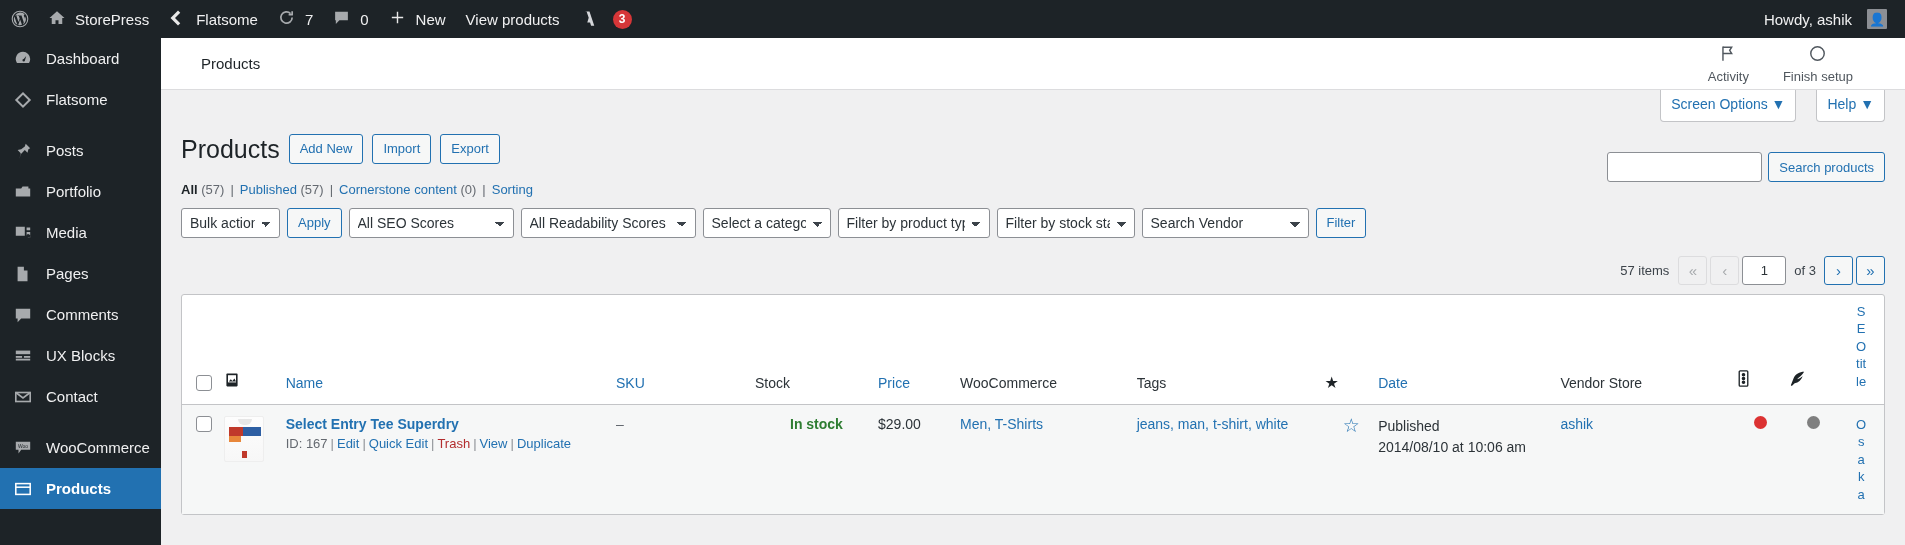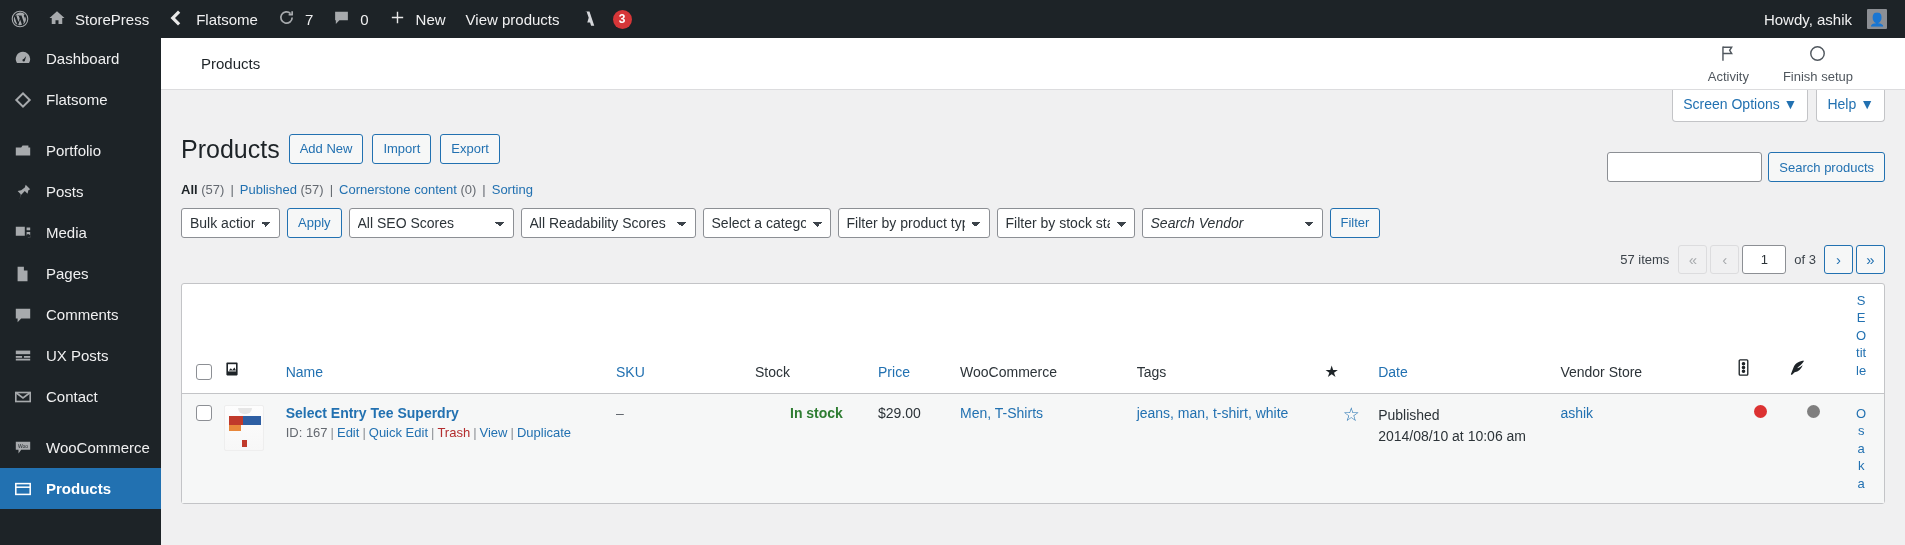--- a/index.html
+++ b/index.html
@@ -108,21 +108,21 @@
     position: absolute; right: 20px; top: 0;
     display: flex;
     justify-content: flex-end;
   }
   .screen-meta-btn {
     background: #fff; border: 1px solid #c3c4c7; border-top: none;
     border-radius: 0 0 4px 4px;
     padding: 5px 10px 6px; font-size: 14px; color: #2271b1;
     cursor: pointer; line-height: 1.4;
   }
-  .screen-meta-btn + .screen-meta-btn { margin-left: 8px; }
+  .screen-meta-btn + .screen-meta-btn { margin-left: 20px; }
 
   .wrap { padding: 0 20px 0 20px; position: relative; }
 
   .page-title-row { display: flex; align-items: center; gap: 9px; margin-bottom: 0; }
   h1.page-title {
     font-size: 25px; font-weight: 400; color: #1d2327;
     line-height: 1.3; padding: 9px 0 4px 0; margin: 0;
   }
   .page-title-action {
     display: inline-block;
@@ -185,21 +185,21 @@
     background-size: 5px 5px, 5px 5px;
     background-repeat: no-repeat;
     cursor: pointer;
   }
   .sel-bulk { width: 99px; }
   .sel-seo { width: 165px; }
   .sel-read { width: 175px; }
   .sel-cat { width: 128px; }
   .sel-ptype { width: 152px; }
   .sel-stock { width: 138px; }
-  .sel-vendor { width: 181px; font-style: italic; }
+  .sel-vendor { width: 167px; }
 
   .tablenav-pages {
     position: absolute; right: 0; top: 2px;
     display: flex; align-items: center; gap: 3px;
     font-size: 13px; color: #3c434a;
   }
   .displaying-num { margin-right: 6px; color: #3c434a; font-size: 13px; }
   .pg-btn {
     width: 29px; height: 29px; border: 1px solid #2271b1;
     border-radius: 3px; background: #f6f7f7; color: #2271b1;
@@ -389,33 +389,33 @@
         </svg>
     </span>
     <span>Flatsome</span>
   </div>
 
   <div class="menu-sep"></div>
 
   <div class="menu-item">
     <span class="mi-icon">
       <svg viewBox="0 0 20 20" width="18" height="18" fill="currentColor">
+          <path d="M13 2l5 5-2 1-1 4-3-3-4.5 4.5L6 19l1.5-6.5L4 9l4-1 4-3z"></path>
+        </svg>
+    </span>
+    <span>Posts</span>
+  </div>
+
+  <div class="menu-item">
+    <span class="mi-icon">
+      <svg viewBox="0 0 20 20" width="18" height="18" fill="currentColor">
           <path d="M3 6h5l1.5-2H16v2h2v9H2V6z"></path>
         </svg>
     </span>
     <span>Portfolio</span>
-  </div>
-
-  <div class="menu-item">
-    <span class="mi-icon">
-      <svg viewBox="0 0 20 20" width="18" height="18" fill="currentColor">
-          <path d="M13 2l5 5-2 1-1 4-3-3-4.5 4.5L6 19l1.5-6.5L4 9l4-1 4-3z"></path>
-        </svg>
-    </span>
-    <span>Posts</span>
   </div>
 
   <div class="menu-item">
     <span class="mi-icon">
       <svg viewBox="0 0 20 20" width="18" height="18" fill="currentColor">
           <path d="M2 3h10v10H2zm12 1h4v3h-4zm0 5h4v6h-3a2 2 0 10-1-1.7z"></path>
         </svg>
     </span>
     <span>Media</span>
   </div>
@@ -440,21 +440,21 @@
 
   <div class="menu-item">
     <span class="mi-icon">
       <svg viewBox="0 0 20 20" width="18" height="18" fill="currentColor">
           <rect x="2" y="4" width="16" height="4"></rect>
           <rect x="2" y="10" width="7" height="2"></rect>
           <rect x="11" y="10" width="7" height="2"></rect>
           <rect x="2" y="13" width="16" height="2"></rect>
         </svg>
     </span>
-    <span>UX Posts</span>
+    <span>UX Blocks</span>
   </div>
 
   <div class="menu-item">
     <span class="mi-icon">
       <svg viewBox="0 0 20 20" width="18" height="18" fill="none" stroke="currentColor" stroke-width="1.8">
           <rect x="2" y="5" width="16" height="10"></rect>
           <path d="M2 5l8 6 8-6"></path>
         </svg>
     </span>
     <span>Contact</span>
@@ -584,21 +584,21 @@
         <option>Filter by stock status</option>
       </select>
 
       <select class="wp-select sel-vendor">
         <option>Search Vendor</option>
       </select>
 
       <button class="btn-secondary">Filter</button>
     </div>
 
-    <div class="tablenav" style="height:34px; margin-top:2px;">
+    <div class="tablenav" style="height:34px; margin-top:13px;">
       <div class="tablenav-pages">
         <span class="displaying-num">57 items</span>
         <span class="pg-btn disabled">«</span>
         <span class="pg-btn disabled">‹</span>
         <input class="pg-cur" value="1" style="">
         <span class="pg-of">of 3</span>
         <span class="pg-btn">›</span>
         <span class="pg-btn">»</span>
       </div>
     </div>

